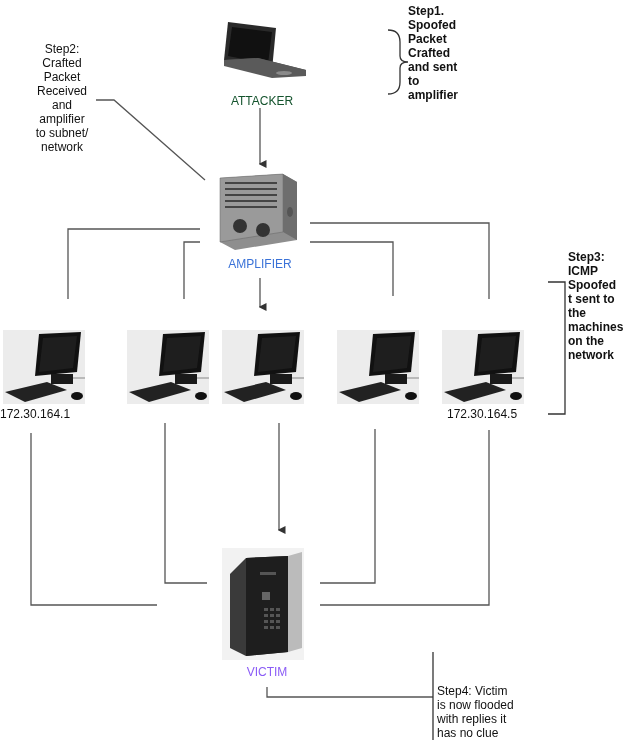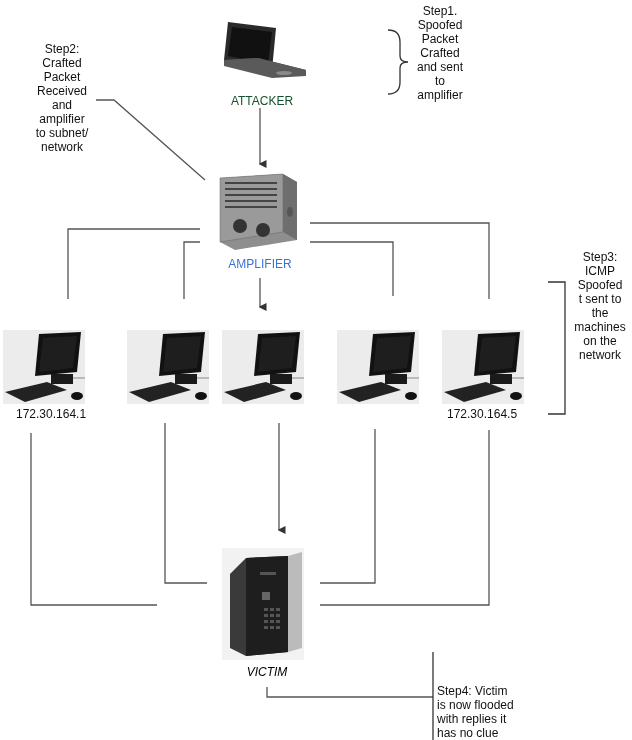--- a/index.html
+++ b/index.html
@@ -3,21 +3,21 @@
   <meta charset="utf-8">
   <style>
     html, body { margin: 0; padding: 0; background: #ffffff; }
     body { width: 632px; height: 740px; position: relative; overflow: hidden;
            font-family: "Liberation Sans", sans-serif; }
     .abs { position: absolute; }
     svg.wires { position: absolute; left: 0; top: 0; width: 632px; height: 740px; }
     .node-label { position: absolute; font-size: 12px; text-align: center; white-space: nowrap; }
     .note { position: absolute; font-size: 12px; line-height: 14px; color: #111; }
     .note.right { text-align: center; }
-    .note.center { text-align: center; }
+    .note.center { text-align: left; font-weight: bold; }
     .note.left { text-align: left; }
     .pc-box { position: absolute; width: 82px; height: 74px; background: #ececec; }
     .ip { position: absolute; font-size: 12px; color: #111; }
   </style>
 </head>
 <body>
 
 <svg class="wires" viewBox="0 0 632 740">
   <defs>
     <marker id="arr" markerWidth="6" markerHeight="6" refX="3" refY="5" orient="auto">
@@ -156,21 +156,21 @@
 <div class="pc-box" style="left:442px; top:330px;">
   <svg width="82" height="74" viewBox="0 0 82 74">
     <polygon points="36,4 78,2 74,42 32,46" fill="#111"></polygon>
     <polygon points="40,8 74,6 70,38 36,42" fill="#1e1e1e"></polygon>
     <rect x="48" y="44" width="22" height="10" fill="#1a1a1a"></rect>
     <polygon points="2,62 44,52 64,60 22,72" fill="#222"></polygon>
     <ellipse cx="74" cy="66" rx="6" ry="4" fill="#111"></ellipse>
     <line x1="70" y1="48" x2="82" y2="48" stroke="#888"></line>
   </svg>
 </div>
-<div class="ip" style="left:16px; top:407px;">172.30.164.1</div>
+<div class="ip" style="left:0; top:407px;">172.30.164.1</div>
 <div class="ip" style="left:447px; top:407px;">172.30.164.5</div>
 
 <div class="abs" style="left:222px; top:548px; width:82px; height:112px; background:#f2f2f2;">
   <svg width="82" height="112" viewBox="0 0 82 112">
     <polygon points="8,26 24,10 66,8 66,104 24,108 8,100" fill="#3a3a3a"></polygon>
     <polygon points="24,10 66,8 66,104 24,108" fill="#1e1e1e"></polygon>
     <rect x="38" y="24" width="16" height="3" fill="#555"></rect>
     <rect x="40" y="44" width="8" height="8" fill="#666"></rect>
     <g fill="#555">
       <rect x="42" y="60" width="4" height="3"></rect>
@@ -182,21 +182,21 @@
       <rect x="42" y="72" width="4" height="3"></rect>
         <rect x="48" y="72" width="4" height="3"></rect>
         <rect x="54" y="72" width="4" height="3"></rect>
       <rect x="42" y="78" width="4" height="3"></rect>
         <rect x="48" y="78" width="4" height="3"></rect>
         <rect x="54" y="78" width="4" height="3"></rect>
     </g>
     <polygon points="66,8 80,4 80,100 66,104" fill="#bbb"></polygon>
   </svg>
 </div>
-<div class="node-label" style="left:222px; top:665px; width:90px; color:#000000;font-style:italic;">VICTIM</div>
+<div class="node-label" style="left:222px; top:665px; width:90px; color:#8b5cf6;">VICTIM</div>
 
 <div class="note left" style="left:437px; top:684px; width:100px;">
   <div>Step4: Victim</div>
   <div>is now flooded</div>
   <div>with replies it</div>
   <div>has no clue</div>
   <div>about</div>
 </div>
 
 </body></html>

